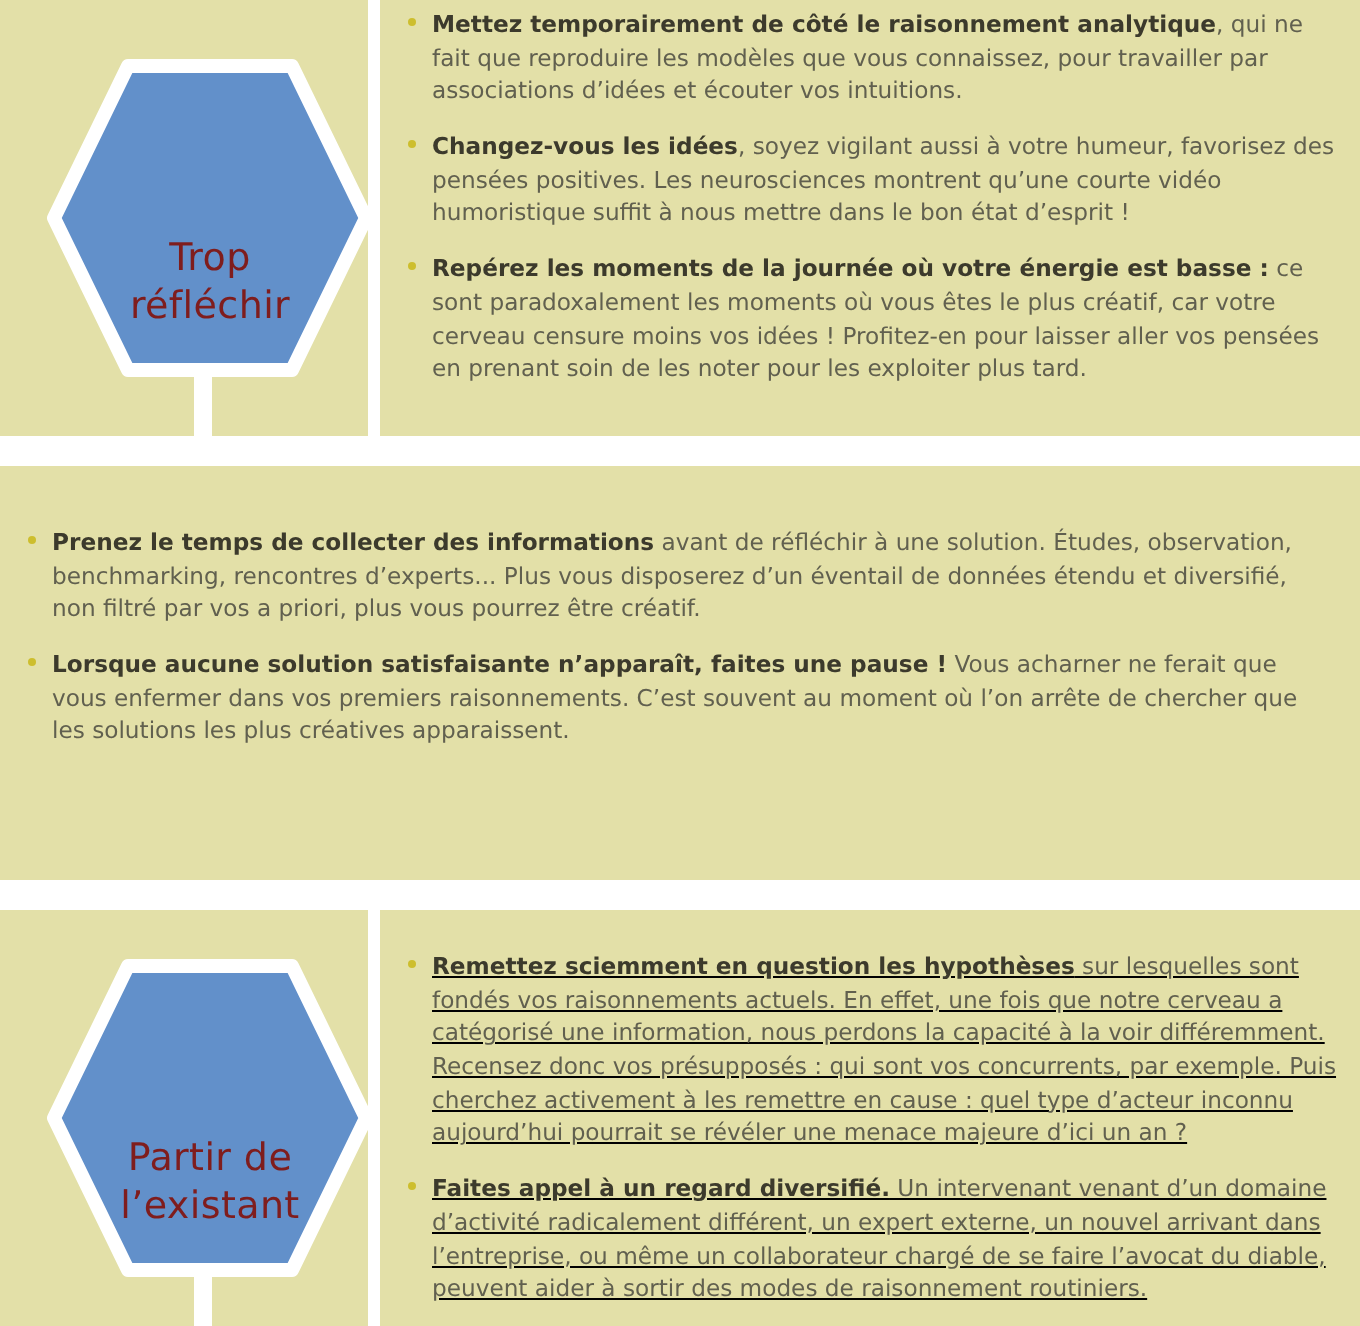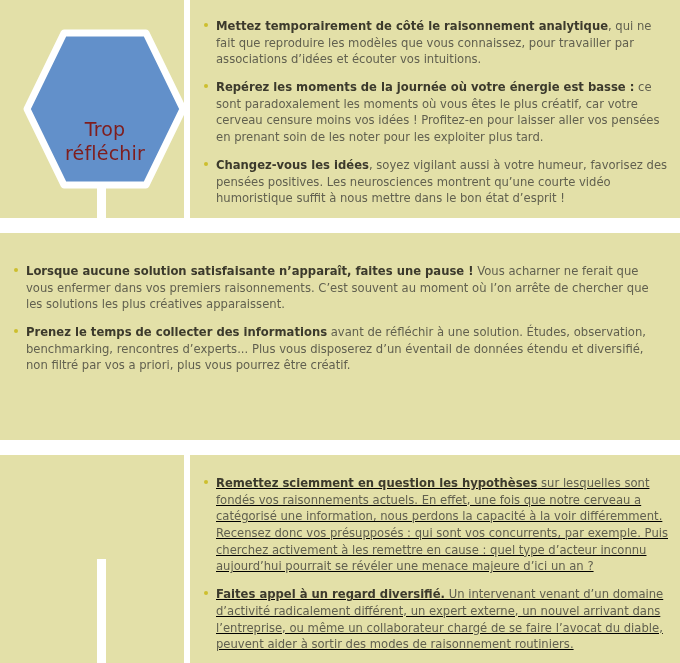--- a/index.html
+++ b/index.html
@@ -93,21 +93,21 @@
     pointer-events: none;
     padding: 0 16px;
     box-sizing: border-box;
     white-space: pre-line;
     margin-top: 32px;
   }
 
   
   .text-col {
     flex: 1 1 auto;
-    padding: 18px 12px 10px 14px;
+    padding: 4px 12px 10px 14px;
     box-sizing: border-box;
   }
   .section-2 .text-col { padding-top: 30px; }
   .section-3 .text-col { padding-top: 20px; text-decoration: underline; }
 
   ul.bullets {
     list-style: none;
     margin: 0;
     padding: 0;
   }
@@ -155,50 +155,57 @@
         <div class="hex-label">Trop
 réfléchir</div>
       </div>
     </div>
     <div class="text-col">
       <ul class="bullets">
         <li>
           <span class="dot"></span><span class="lead">Mettez temporairement de côté le raisonnement analytique</span><span class="rest">, qui ne fait que reproduire les modèles que vous connaissez, pour travailler par associations d’idées et écouter vos intuitions.</span>
         </li>
         <li>
+          <span class="dot"></span><span class="lead">Changez-vous les idées</span><span class="rest">, soyez vigilant aussi à votre humeur, favorisez des pensées positives. Les neurosciences montrent qu’une courte vidéo humoristique suffit à nous mettre dans le bon état d’esprit !</span>
+        </li>
+        <li>
           <span class="dot"></span><span class="lead">Repérez les moments de la journée où votre énergie est basse :</span><span class="rest"> ce sont paradoxalement les moments où vous êtes le plus créatif, car votre cerveau censure moins vos idées ! Profitez-en pour laisser aller vos pensées en prenant soin de les noter pour les exploiter plus tard.</span>
-        </li>
-        <li>
-          <span class="dot"></span><span class="lead">Changez-vous les idées</span><span class="rest">, soyez vigilant aussi à votre humeur, favorisez des pensées positives. Les neurosciences montrent qu’une courte vidéo humoristique suffit à nous mettre dans le bon état d’esprit !</span>
         </li>
       </ul>
     </div>
   </div>
 
   <div class="gap"></div>
 
   <div class="section section-2">
     <div class="text-col">
       <ul class="bullets">
         <li>
+          <span class="dot"></span><span class="lead">Prenez le temps de collecter des informations</span><span class="rest"> avant de réfléchir à une solution. Études, observation, benchmarking, rencontres d’experts... Plus vous disposerez d’un éventail de données étendu et diversifié, non filtré par vos a priori, plus vous pourrez être créatif.</span>
+        </li>
+        <li>
           <span class="dot"></span><span class="lead">Lorsque aucune solution satisfaisante n’apparaît, faites une pause !</span><span class="rest"> Vous acharner ne ferait que vous enfermer dans vos premiers raisonnements. C’est souvent au moment où l’on arrête de chercher que les solutions les plus créatives apparaissent.</span>
-        </li>
-        <li>
-          <span class="dot"></span><span class="lead">Prenez le temps de collecter des informations</span><span class="rest"> avant de réfléchir à une solution. Études, observation, benchmarking, rencontres d’experts... Plus vous disposerez d’un éventail de données étendu et diversifié, non filtré par vos a priori, plus vous pourrez être créatif.</span>
         </li>
       </ul>
     </div>
   </div>
 
   <div class="gap"></div>
 
   <div class="section section-3">
     <div class="hex-col">
       <div class="hex-stem"></div>
       <div class="col-divider"></div>
+      <div class="hex-wrap">
+        <svg class="hex-svg" viewBox="0 0 164 160">
+          <polygon points="41,4 123,4 160,80 123,156 41,156 4,80" fill="#6290ca" stroke="#ffffff" stroke-width="7" stroke-linejoin="round"></polygon>
+        </svg>
+        <div class="hex-label">Partir de
+l’existant</div>
+      </div>
     </div>
     <div class="text-col">
       <ul class="bullets">
         <li>
           <span class="dot"></span><span class="lead">Remettez sciemment en question les hypothèses</span><span class="rest"> sur lesquelles sont fondés vos raisonnements actuels. En effet, une fois que notre cerveau a catégorisé une information, nous perdons la capacité à la voir différemment. Recensez donc vos présupposés : qui sont vos concurrents, par exemple. Puis cherchez activement à les remettre en cause : quel type d’acteur inconnu aujourd’hui pourrait se révéler une menace majeure d’ici un an ?</span>
         </li>
         <li>
           <span class="dot"></span><span class="lead">Faites appel à un regard diversifié.</span><span class="rest"> Un intervenant venant d’un domaine d’activité radicalement différent, un expert externe, un nouvel arrivant dans l’entreprise, ou même un collaborateur chargé de se faire l’avocat du diable, peuvent aider à sortir des modes de raisonnement routiniers.</span>
         </li>
       </ul>

